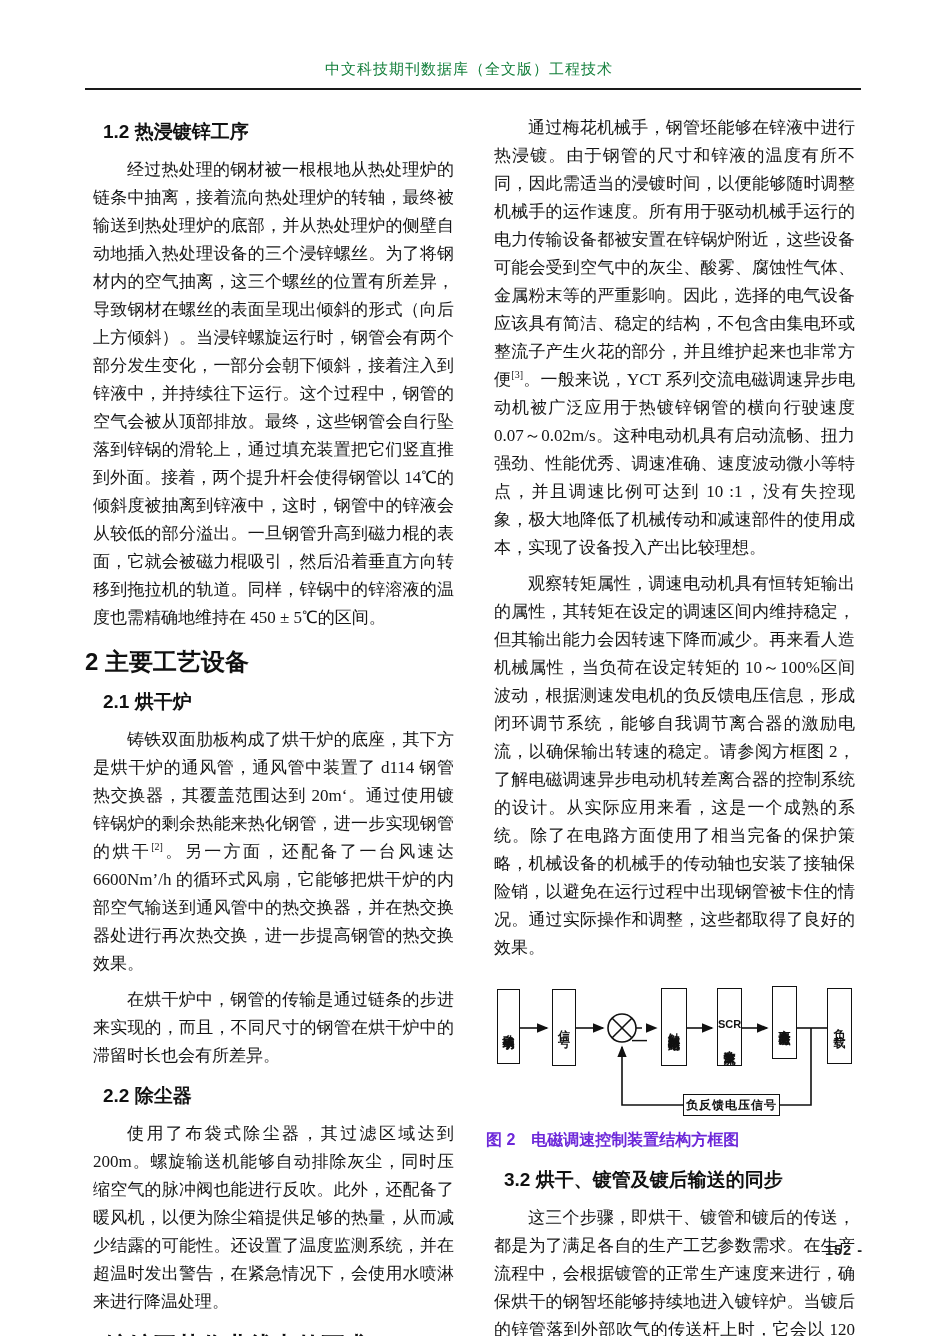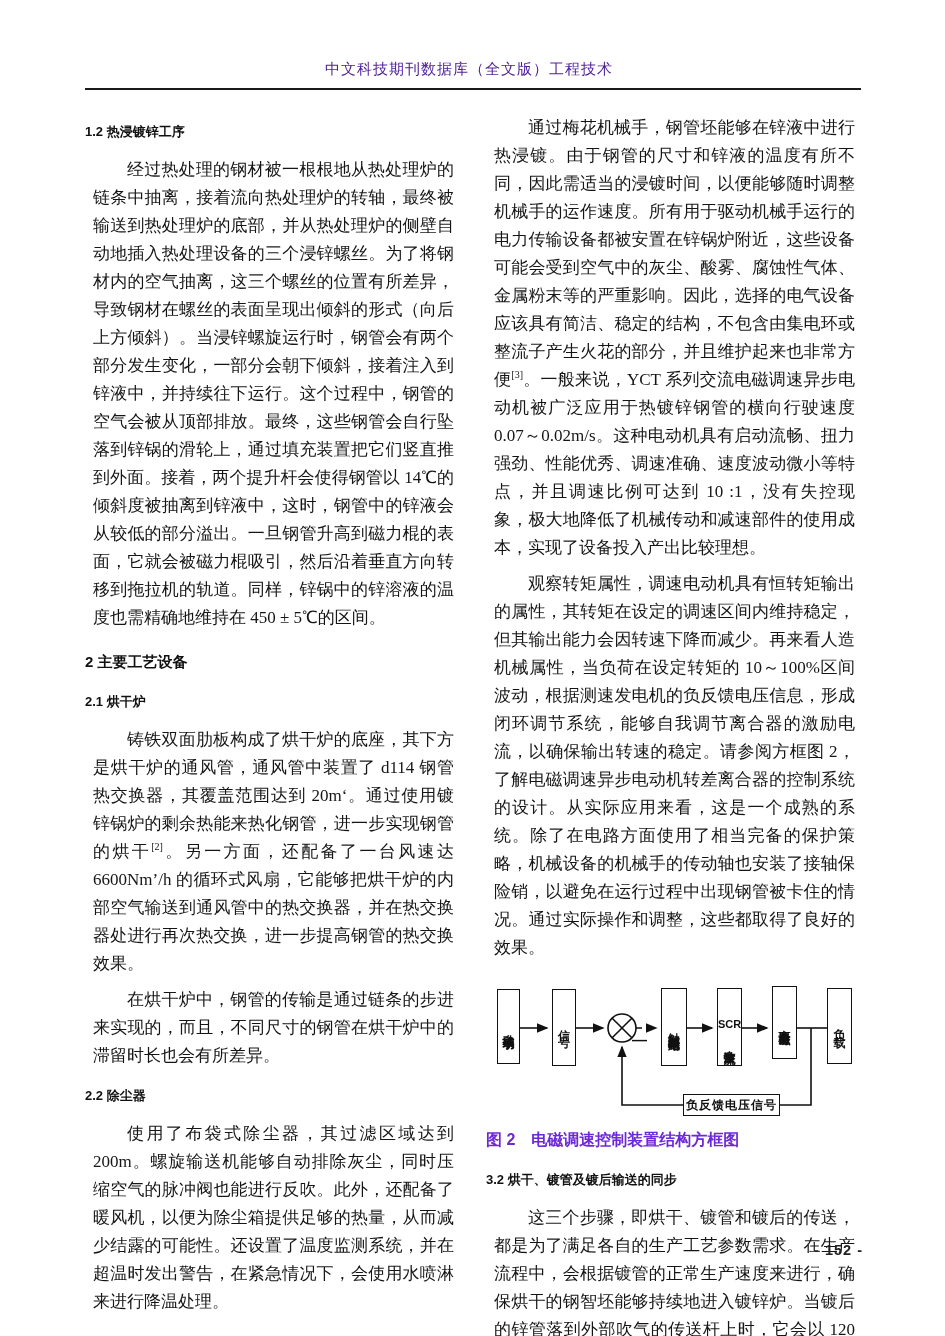--- a/index.html
+++ b/index.html
@@ -2,40 +2,40 @@
 <html><head>
 <meta charset="utf-8">
 <style>
   html,body{margin:0;padding:0;}
   body{
     width:945px;height:1336px;position:relative;background:#ffffff;
     color:#1a1a1a;font-family:"Liberation Serif",serif;overflow:hidden;
   }
   .header-title{
     position:absolute;top:60px;left:0;width:938px;text-align:center;
-    font-size:15px;letter-spacing:1px;color:#4c1d95;
+    font-size:15px;letter-spacing:1px;color:#15803d;
     font-family:"Liberation Sans",sans-serif;
   }
   .header-rule{
     position:absolute;top:88px;left:85px;width:776px;height:2px;background:#1a1a1a;
   }
   .col{
     position:absolute;top:106px;width:377px;font-size:17px;line-height:28px;
     text-align:justify;color:#151515;
   }
   .col-left{left:85px;}
   .col-right{left:486px;}
   .col p{margin:8px;text-indent:2em;}
   .sec1{
-    font-family:"Liberation Sans",sans-serif;font-weight:bold;font-size:15px;
+    font-family:"Liberation Sans",sans-serif;font-weight:bold;font-size:24px;
     margin:16px 0 12px;color:#111;
   }
   .sec2{
-    font-family:"Liberation Sans",sans-serif;font-weight:bold;font-size:13px;
-    margin:12px 0 10px;color:#111;
+    font-family:"Liberation Sans",sans-serif;font-weight:bold;font-size:19px;
+    margin:12px 18px 10px;color:#111;
   }
   sup{font-size:10px;line-height:0;}
   
   .fig{margin:14px 0 6px;}
   .diagram{position:relative;width:377px;height:150px;}
   .diagram svg{position:absolute;left:0;top:0;}
   .dbox{
     position:absolute;border:1.6px solid #111;background:#fff;box-sizing:border-box;
     display:flex;align-items:center;justify-content:center;
     font-family:"Liberation Sans",sans-serif;font-weight:bold;font-size:12px;color:#111;

